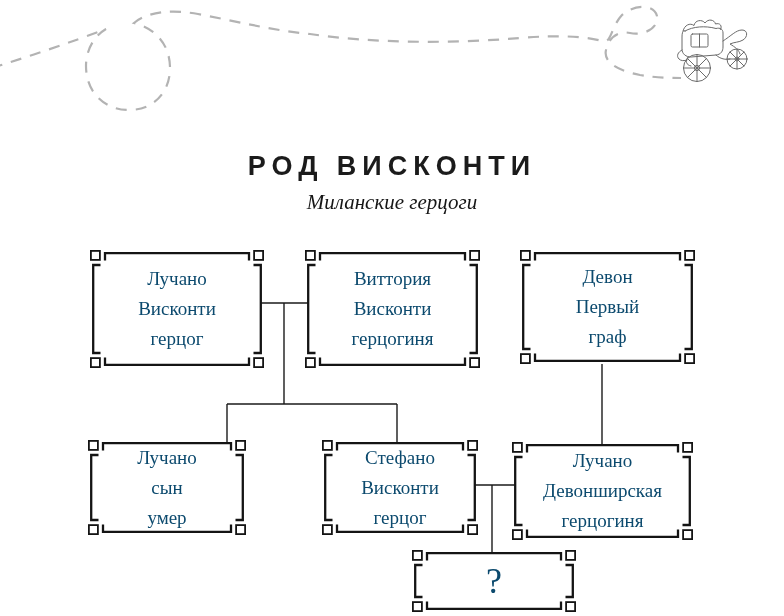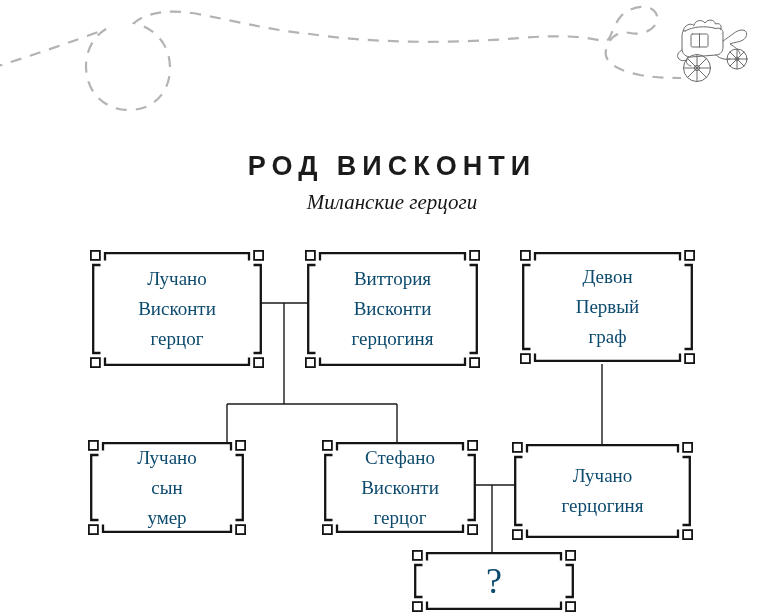--- a/index.html
+++ b/index.html
@@ -156,20 +156,21 @@
       <div class="pbox" style="left: 512px; top: 442px; width: 181px; height: 98px;">
         <svg width="181" height="98" viewBox="0 0 181 98" class="frame">
           <path class="frame-line" d="M 15 10.5 L 15 3.2 L 166 3.2 L 166 10.5 M 15 87.5 L 15 94.8 L 166 94.8 L 166 87.5 M 10.5 15 L 3.2 15 L 3.2 83 L 10.5 83 M 170.5 15 L 177.8 15 L 177.8 83 L 170.5 83"></path>
           <rect x="0.9" y="0.9" width="9" height="9" class="frame-knob"></rect>
           <rect x="171.1" y="0.9" width="9" height="9" class="frame-knob"></rect>
           <rect x="0.9" y="88.1" width="9" height="9" class="frame-knob"></rect>
           <rect x="171.1" y="88.1" width="9" height="9" class="frame-knob"></rect>
         </svg>
         <div class="pbox-text">
           <div>Лучано</div>
+          <div>Девонширская</div>
           <div>герцогиня</div>
         </div>
       </div>
       <div class="pbox" style="left: 412px; top: 550px; width: 164px; height: 62px;">
         <svg width="164" height="62" viewBox="0 0 164 62" class="frame">
           <path class="frame-line" d="M 15 10.5 L 15 3.2 L 149 3.2 L 149 10.5 M 15 51.5 L 15 58.8 L 149 58.8 L 149 51.5 M 10.5 15 L 3.2 15 L 3.2 47 L 10.5 47 M 153.5 15 L 160.8 15 L 160.8 47 L 153.5 47"></path>
           <rect x="0.9" y="0.9" width="9" height="9" class="frame-knob"></rect>
           <rect x="154.1" y="0.9" width="9" height="9" class="frame-knob"></rect>
           <rect x="0.9" y="52.1" width="9" height="9" class="frame-knob"></rect>
           <rect x="154.1" y="52.1" width="9" height="9" class="frame-knob"></rect>

